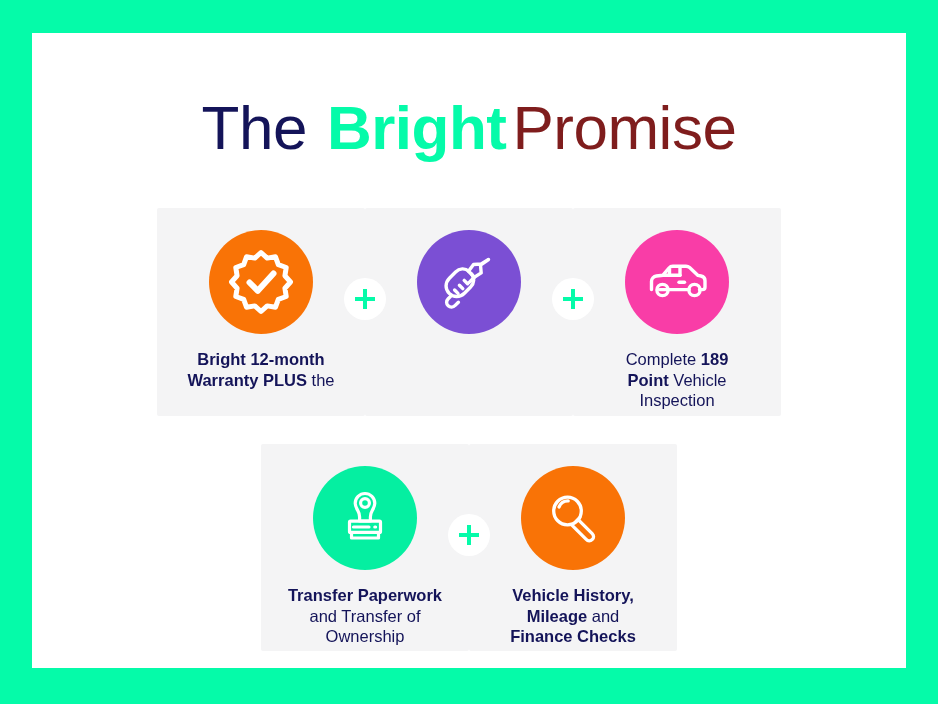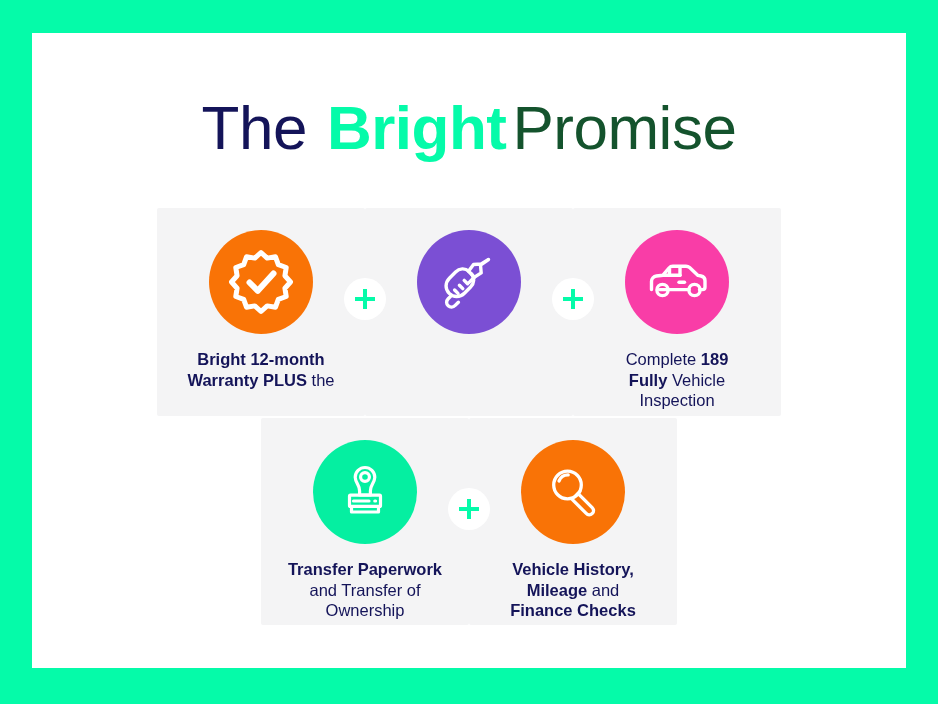--- a/index.html
+++ b/index.html
@@ -46,35 +46,35 @@
     color: #141459;
     font-weight: 400;
   }
   .title .t-the { font-weight: 400; color: #141459; }
   .title .t-bright {
     font-weight: 700;
     color: #05FBA9;
     margin-left: 20px;
     margin-right: 6px;
   }
-  .title .t-promise { font-weight: 400; color: #14532d; }
+  .title .t-promise { font-weight: 400; color: #7f1d1d; }
 
   
   .rows {
     position: absolute;
     left: 0;
     top: 175px;
     width: 874px;
   }
   .row {
     display: flex;
     justify-content: center;
     align-items: flex-start;
   }
-  .row-top { margin-bottom: 2px; }
+  .row-top { margin-bottom: 28px; }
 
   .card {
     position: relative;
     width: 208px;
     background: #f4f4f5;
     border-radius: 2px;
     padding: 22px 4px 16px 4px;
     box-sizing: border-box;
     display: flex;
     flex-direction: column;
@@ -208,21 +208,21 @@
                 <circle cx="52.5" cy="43.0" r="5.6"></circle>
                 <path d="M21.5 28.2 L38.0 28.2"></path>
                 <path d="M38.0 20.0 L38.0 28.2"></path>
                 <path d="M27.5 22.6 L27.5 28.2"></path>
                 <path d="M37.0 35.2 L42.5 35.2"></path>
               </g>
             </svg>
           </div>
           <div class="caption">
             <span>Complete </span><b>189</b><br>
-            <b>Fully</b><span> Vehicle</span><br>
+            <b>Point</b><span> Vehicle</span><br>
             <span>Inspection</span>
           </div>
         </div>
 
       </div>
 
       <div class="row row-bottom">
 
         <div class="card">
           <div class="icon-circle" style="background:#05EFA1">

